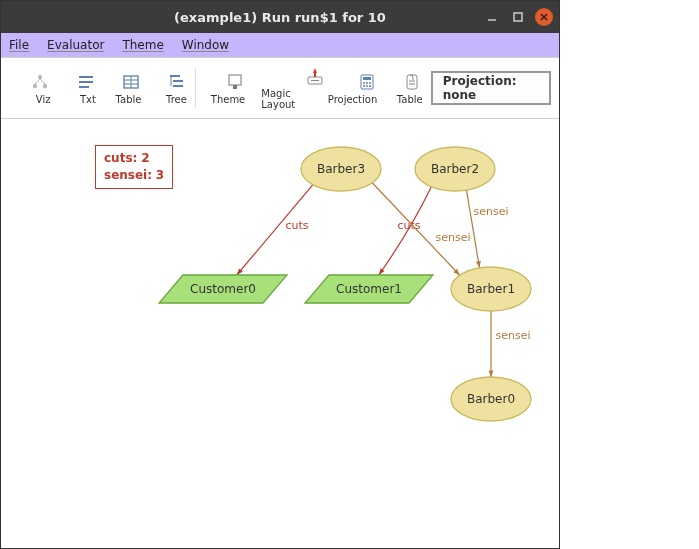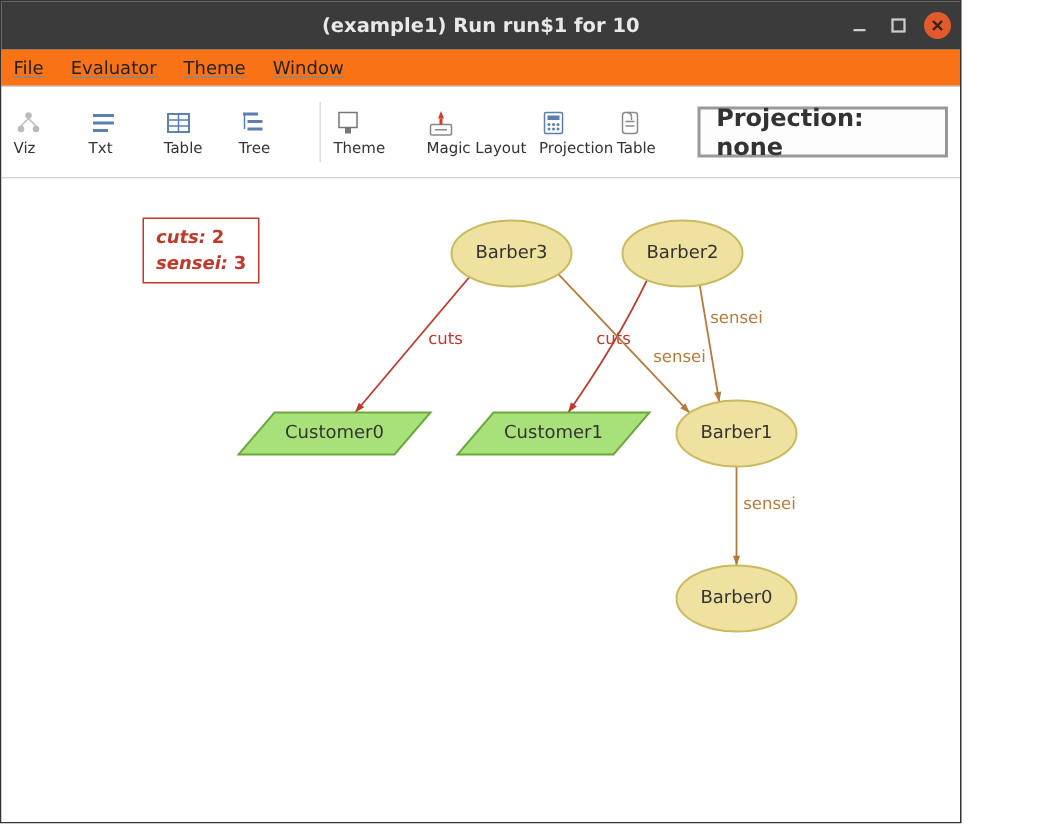--- a/index.html
+++ b/index.html
@@ -1,34 +1,34 @@
 <!DOCTYPE html>
 <html><head>
 <meta charset="utf-8">
 <style>
   html,body{margin:0;padding:0;font-family:"DejaVu Sans","Liberation Sans",Arial,sans-serif;font-size:12px;background:#fff;}
-  .window{width:641px;height:549px;box-sizing:border-box;border:1px solid #333;background:#fff;display:flex;flex-direction:column;}
+  .window{width:560px;height:549px;box-sizing:border-box;border:1px solid #333;background:#fff;display:flex;flex-direction:column;}
   .titlebar{height:32px;background:#3b3b3b;color:#e8e8e8;display:flex;align-items:center;justify-content:center;position:relative;font-size:13px;font-weight:600;}
   .titlebar .controls{position:absolute;right:6px;top:0;height:32px;display:flex;align-items:center;gap:8px;}
   .titlebar .ctl{width:18px;height:18px;border-radius:50%;display:flex;align-items:center;justify-content:center;color:#eee;font-size:10px;}
   .titlebar .ctl.close{background:#e05a2c;color:#2b1a12;}
   .titlebar .ctl svg{width:12px;height:12px;}
-  .menubar{height:24px;background:#f97316;border-bottom:1px solid #d0d0d0;display:flex;align-items:center;padding:0 8px;gap:18px;color:#222;}
+  .menubar{height:24px;background:#c4b5fd;border-bottom:1px solid #d0d0d0;display:flex;align-items:center;padding:0 8px;gap:18px;color:#222;}
   .menubar span{text-decoration:underline;text-decoration-color:#888;text-underline-offset:2px;cursor:default;}
   .toolbar{height:52px;background:#fff;display:flex;align-items:center;padding:4px 8px;gap:4px;border-bottom:1px solid #d0d0d0;}
-  .tbtn{display:flex;flex-direction:column;align-items:flex-start;justify-content:center;width:48px;height:48px;border-radius:3px;color:#555;cursor:default;}
+  .tbtn{display:flex;flex-direction:column;align-items:flex-end;justify-content:center;width:48px;height:48px;border-radius:3px;color:#555;cursor:default;}
   .tbtn .ico{width:20px;height:20px;display:flex;align-items:center;justify-content:center;margin-bottom:2px;}
   .tbtn .lbl{font-size:10px;color:#333;}
   .tdiv{width:1px;height:40px;background:#ddd;margin:0 4px;}
   .tbtn.wide{width:74px;margin-left:12px;}
-  .proj{margin-left:4px;height:30px;padding:0 10px;border:2px solid #999;display:flex;align-items:center;font-size:16px;font-weight:600;color:#333;background:#fdfdfd;}
+  .proj{margin-left:4px;height:30px;padding:0 10px;border:2px solid #999;display:flex;align-items:center;font-size:12px;font-weight:600;color:#333;background:#fdfdfd;}
   .canvas{flex:1;position:relative;background:#fff;overflow:hidden;}
   .legend{position:absolute;border:1px solid #c0392b;background:#fff;padding:4px 8px;line-height:1.4;}
   .legend .row{white-space:nowrap;}
-  .legend .k{color:#c0392b;font-weight:600;font-style:italic;}
+  .legend .k{color:#c0392b;font-weight:600;}
   .legend .v{color:#c0392b;font-weight:600;}
   svg.graph{position:absolute;left:0;top:0;}
   .node-label{font-size:12px;fill:#333;text-anchor:middle;dominant-baseline:middle;}
   .edge-label{font-size:11px;text-anchor:middle;}
 </style>
 </head>
 <body>
 
 <div class="window">
   <div class="titlebar">

